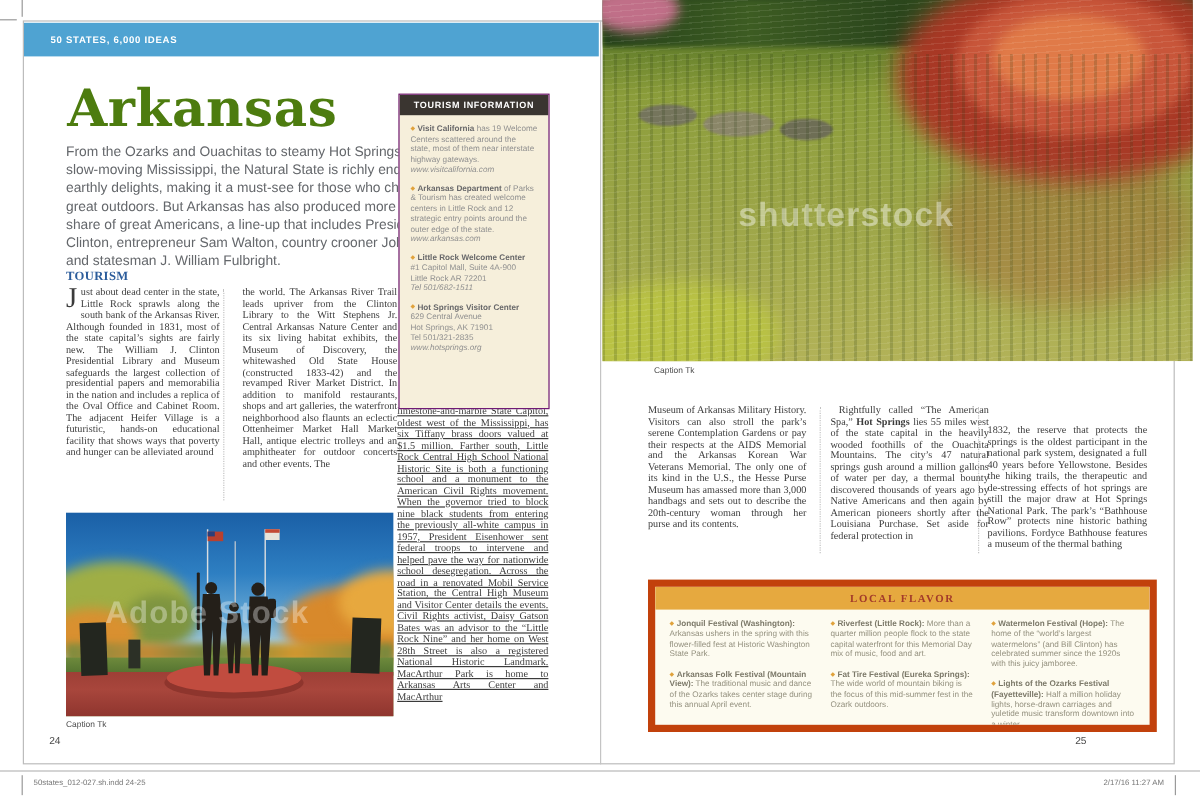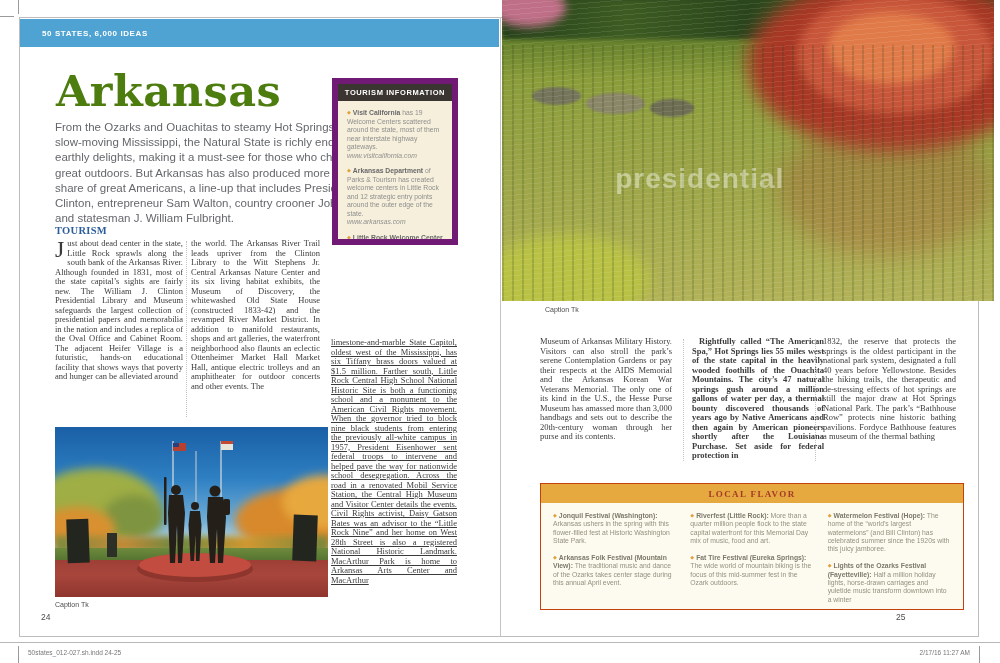--- a/index.html
+++ b/index.html
@@ -22,33 +22,33 @@
   .title{position:absolute;left:52px;top:62px;margin:4px;font-family:"DejaVu Serif",serif;
          font-weight:bold;font-size:43px;color:#4d7c0f;letter-spacing:.5px;}
   .intro{position:absolute;left:55px;top:120px;width:350px;margin:0;
          font-size:11.5px;line-height:15.2px;color:#64676B;}
   .cities-heading{position:absolute;left:55px;top:225px;font-family:"Liberation Serif",serif;
          font-weight:bold;font-size:10.5px;color:#2B5C9B;letter-spacing:.3px;}
   
   .col{position:absolute;font-family:"Liberation Serif",serif;font-size:8.5px;line-height:9.5px;
        color:#3B3B3B;text-align:justify;}
   .col1{left:55px;top:239px;width:128px;}
-  .col2{left:191px;top:239px;width:129px;}
+  .col2{left:202px;top:239px;width:129px;}
   .col3{left:331px;top:338px;width:126px;text-decoration:underline;}
   .col4{left:540px;top:337px;width:132px;}
-  .col5{left:692px;top:337px;width:132px;text-indent:7px;font-weight:bold;}
-  .col6{left:823px;top:337px;width:133px;}
+  .col5{left:692px;top:337px;width:132px;text-indent:7px;}
+  .col6{left:823px;top:354px;width:133px;}
   .dropcap{float:left;font-size:24px;line-height:19px;padding:1px 3px 0 0;color:#3B3B3B;}
   .colrule{position:absolute;width:0;border-left:1px dotted #c3c3c3;}
   .rule1{left:186px;top:241px;height:176px;}
   .rule4{left:683px;top:339px;height:122px;}
   .rule5{left:815px;top:339px;height:122px;}
   
-  .tourism{position:absolute;left:332px;top:78px;width:126px;height:167px;background:#F6EFDB;
-           border:6px solid #701a75;box-sizing:border-box;overflow:hidden;}
+  .tourism{position:absolute;left:332px;top:78px;width:126px;height:263px;background:#F6EFDB;
+           border:1px solid #701a75;box-sizing:border-box;overflow:hidden;}
   .tourism-header{background:#3A3530;color:#fff;text-align:center;font-size:7.5px;font-weight:bold;
                   letter-spacing:.6px;padding:4px 0;}
   .tourism-body{padding:7px 9px 0;font-size:6.8px;line-height:8.5px;color:#8F8F8F;}
   .tourism-body p{margin:0;}
   .t-item b{color:#68686A;}
   .bullet{color:#E0A23C;font-size:5px;vertical-align:1px;margin-right:2px;}
   .t-url{font-style:italic;margin:0 0 6px !important;}
   .t-ital{font-style:italic;margin:0 0 6px !important;}
   
   .photo-left{position:absolute;left:55px;top:427px;width:273px;height:170px;overflow:hidden;}
@@ -81,21 +81,21 @@
   .pr-moss{left:-4%;top:78%;width:34%;height:30%;background:#B9C244;filter:blur(8px);}
   .pr-streaks{left:0;top:15%;width:100%;height:85%;
               background:repeating-linear-gradient(90deg,rgba(35,55,15,.18) 0 2px,rgba(0,0,0,0) 2px 10px);}
   .pr-shimmer{inset:0;background:repeating-linear-gradient(175deg,rgba(255,255,240,.09) 0 1px,rgba(0,0,0,0) 1px 5px);}
   .wm-right{left:23%;top:54%;font-size:28px;letter-spacing:1px;color:rgba(255,255,255,.42);}
   
   .caption{position:absolute;font-size:7px;color:#4C4C4C;}
   .cap-left{left:55px;top:601px;}
   .cap-right{left:545px;top:306px;}
   .flavor{position:absolute;left:540px;top:483px;width:424px;height:127px;background:#FDFBF0;
-          border:1px solid #c2410c;box-sizing:border-box;overflow:hidden;}
+          border:6px solid #c2410c;box-sizing:border-box;overflow:hidden;}
   .flavor-header{height:19px;background:#E6A93F;color:#A33A2A;display:flex;align-items:center;
                  justify-content:center;font-family:"Liberation Serif",serif;font-weight:bold;
                  font-size:9px;letter-spacing:1.4px;}
   .flavor-cols{display:flex;gap:14px;padding:8px 12px 0;}
   .fcol{flex:1;font-size:6.8px;line-height:8.3px;color:#94917F;}
   .fcol p{margin:0 0 8px;}
   .fcol b{color:#7C7969;}
   .pagenum{position:absolute;font-size:8.5px;color:#4C4C4C;}
   .pn-left{left:41px;top:612px;}
   .pn-right{left:896px;top:612px;}
@@ -176,39 +176,40 @@
         <circle cx="121" cy="63" r="5"></circle>
         <path d="M114 68 h14 l2 18 -3 50 h-4 l-1 -38 -2 38 h-5 l-2 -50 z"></path>
         <rect x="109" y="50" width="2.5" height="48" rx="1"></rect>
         <circle cx="140" cy="79" r="4"></circle>
         <path d="M135 84 h10 l1.5 14 -2 36 h-3.5 l-0.5 -26 -1.5 26 h-3.5 l-2 -36 z"></path>
         <circle cx="160" cy="64" r="5.5"></circle>
         <path d="M153 70 h15 l3 20 -3 46 h-5 l-1 -34 -2 34 h-5 l-3 -46 z"></path>
         <rect x="168" y="72" width="7" height="16" rx="2"></rect>
       </g>
     </svg>
+    <div class="wm wm-left">Adobe Stock</div>
   </div>
   <div class="caption cap-left">Caption Tk</div>
   <div class="pagenum pn-left">24</div>
 
   <div class="photo-right">
     <div class="layer pr-base"></div>
     <div class="layer pr-foliage"></div>
     <div class="blob pr-pink"></div>
     <div class="blob pr-maple-outer"></div>
     <div class="blob pr-maple-inner"></div>
     <div class="blob pr-maple-glow"></div>
     <div class="layer pr-rock1"></div>
     <div class="layer pr-rock2"></div>
     <div class="layer pr-rock3"></div>
     <div class="blob pr-reflect-red"></div>
     <div class="blob pr-moss"></div>
     <div class="layer pr-streaks"></div>
     <div class="layer pr-shimmer"></div>
-    <div class="wm wm-right">presidential</div>
+    <div class="wm wm-right">shutterstock</div>
   </div>
   <div class="caption cap-right">Caption Tk</div>
 
   <div class="col col4">Museum of Arkansas Military History. Visitors can also stroll the park’s serene Contemplation Gardens or pay their respects at the AIDS Memorial and the Arkansas Korean War Veterans Memorial. The only one of its kind in the U.S., the Hesse Purse Museum has amassed more than 3,000 handbags and sets out to describe the 20th-century woman through her purse and its contents.</div>
   <div class="colrule rule4"></div>
   <div class="col col5">
     <span>Rightfully called “The American Spa,” </span><b>Hot Springs</b><span> lies 55 miles west of the state capital in the heavily wooded foothills of the Ouachita Mountains. The city’s 47 natural springs gush around a million gallons of water per day, a thermal bounty discovered thousands of years ago by Native Americans and then again by American pioneers shortly after the Louisiana Purchase. Set aside for federal protection in</span>
   </div>
   <div class="colrule rule5"></div>
   <div class="col col6">1832, the reserve that protects the springs is the oldest participant in the national park system, designated a full 40 years before Yellowstone. Besides the hiking trails, the therapeutic and de-stressing effects of hot springs are still the major draw at Hot Springs National Park. The park’s “Bathhouse Row” protects nine historic bathing pavilions. Fordyce Bathhouse features a museum of the thermal bathing</div>

